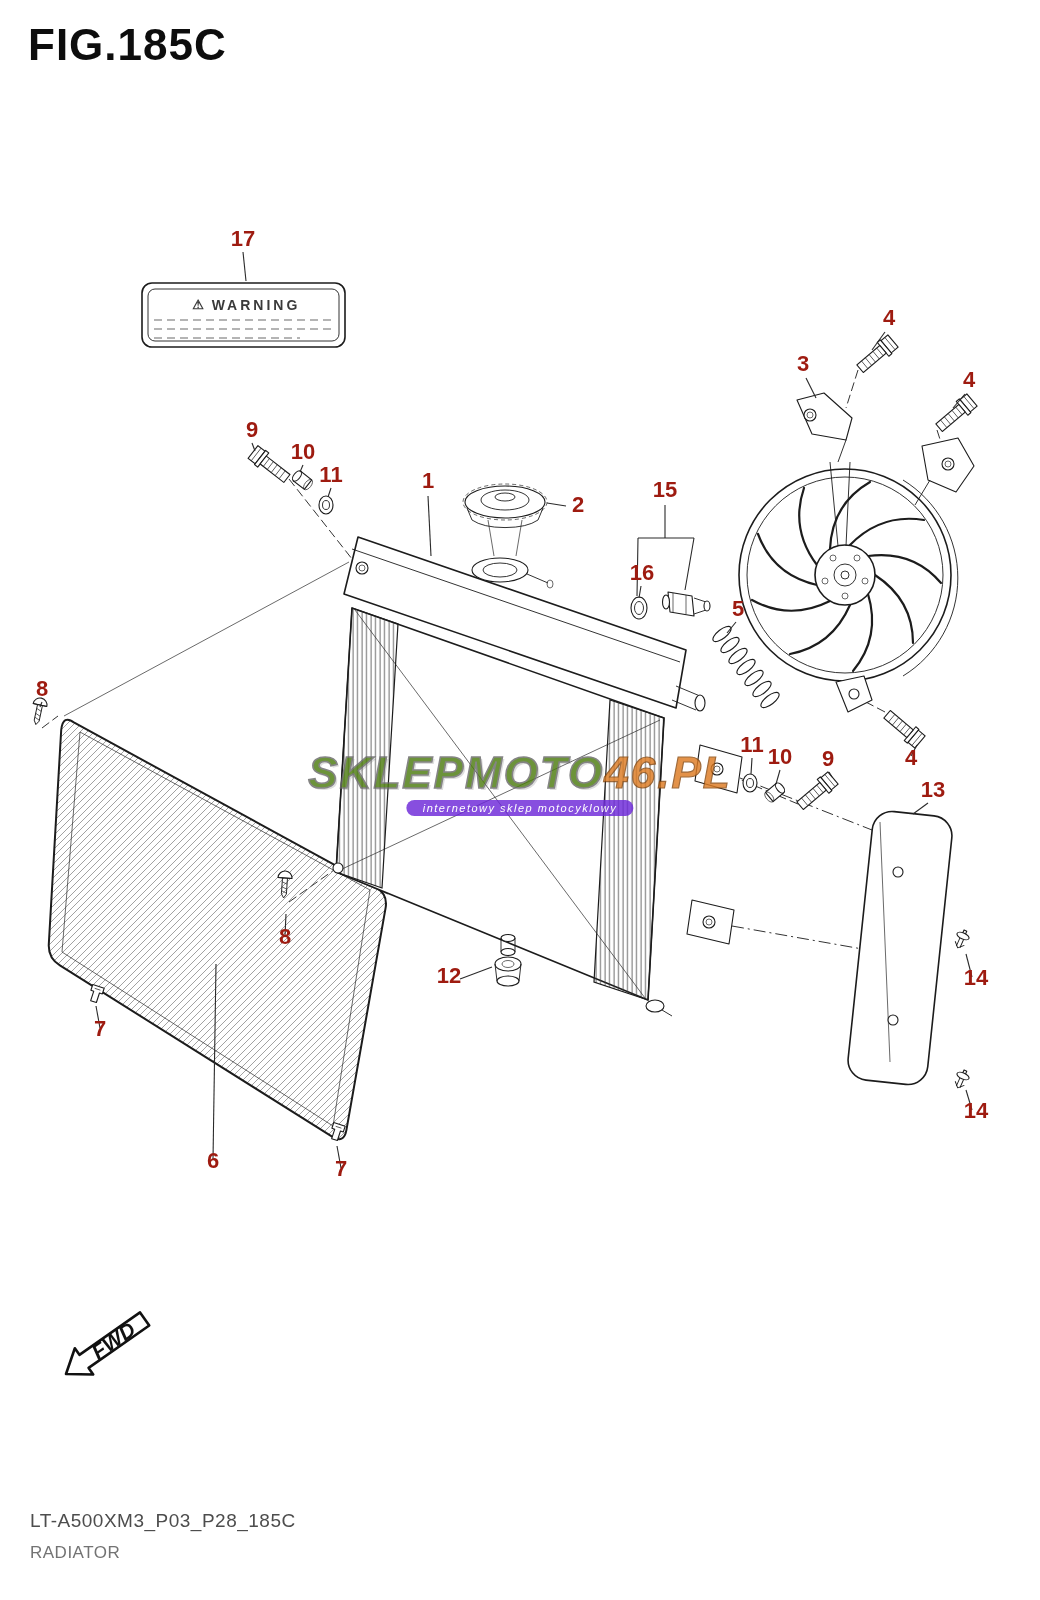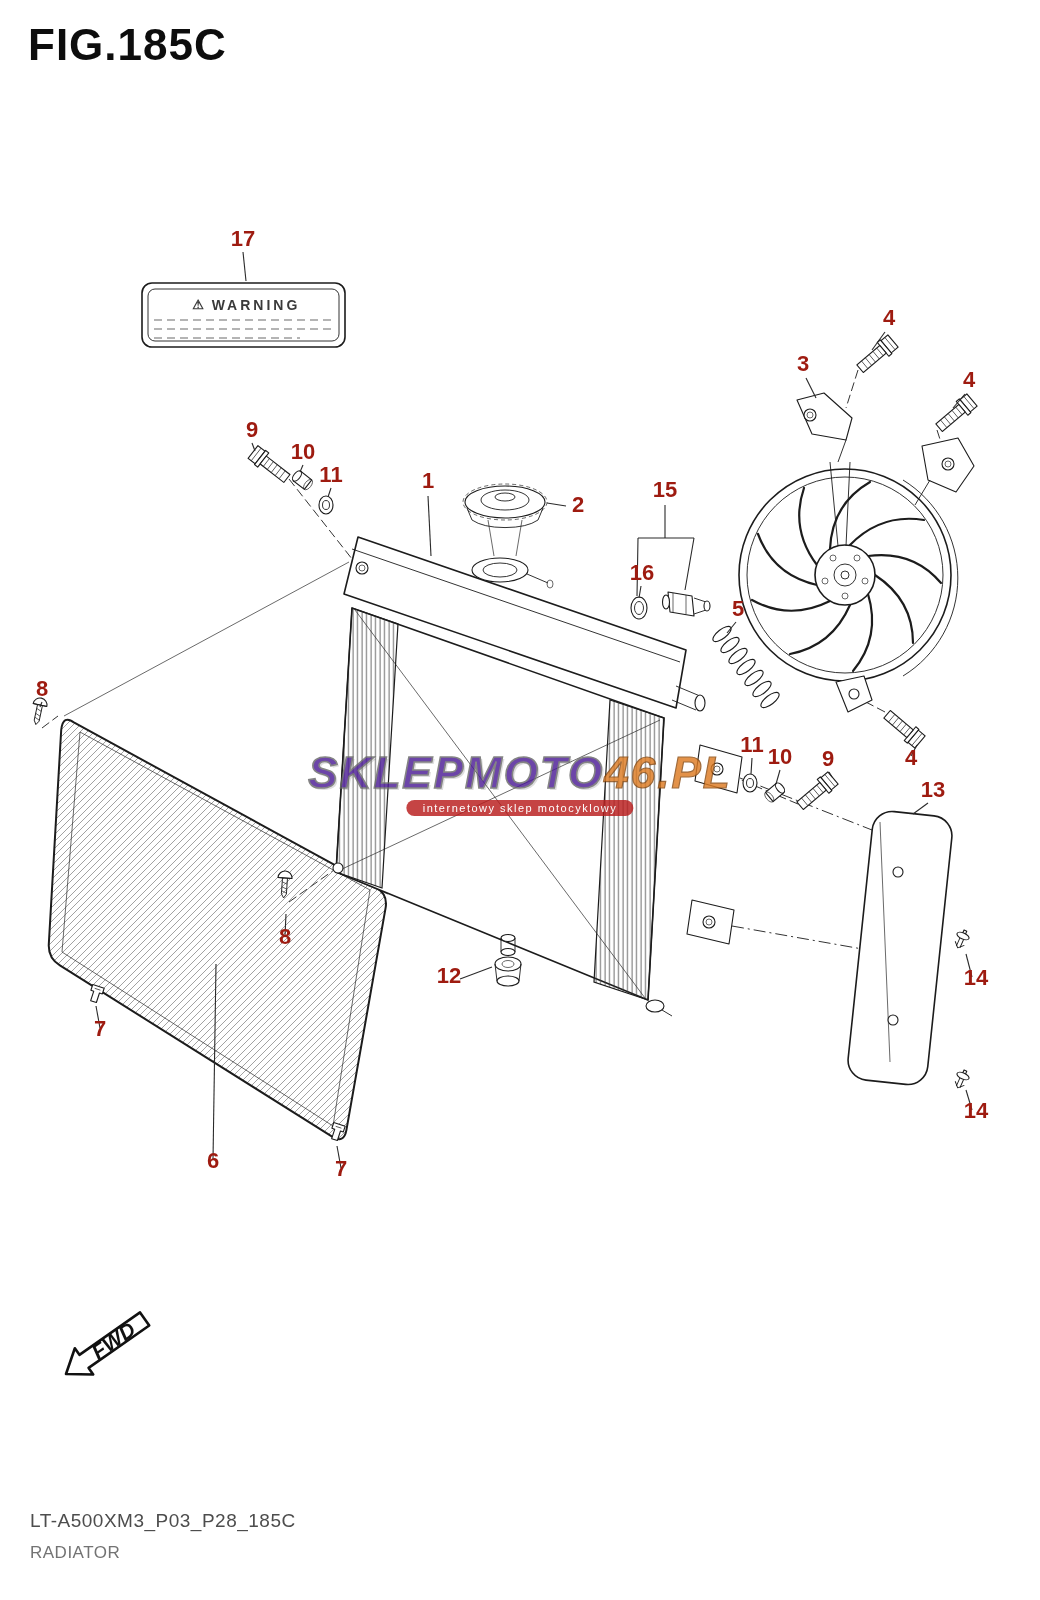--- a/index.html
+++ b/index.html
@@ -17,24 +17,24 @@
   .dashdot{stroke:#1c1c1c;stroke-width:.9;fill:none;stroke-dasharray:12 4 2 4;}
   .ld{stroke:#2a2a2a;stroke-width:1.1;fill:none;}
   .plabel{font-family:"Liberation Sans",sans-serif;font-size:22px;font-weight:700;
         fill:#9e1b10;text-anchor:middle;}
   .wlabel{font-family:"Liberation Sans",sans-serif;font-weight:700;fill:#3a3a3a;text-anchor:middle;}
   .fwdtxt{font-family:"Liberation Sans",sans-serif;font-size:21px;font-weight:800;
         font-style:italic;fill:#111;text-anchor:middle;}
   .watermark{position:absolute;left:520px;top:748px;transform:translateX(-50%);
         text-align:center;opacity:.82;pointer-events:none;z-index:5;white-space:nowrap;}
   .wm-line{font-size:44px;font-style:italic;font-weight:800;letter-spacing:2px;}
-  .wm-main{color:#4c1d95;-webkit-text-stroke:1.6px #6a6a6a;text-shadow:2px 2px 0 rgba(90,90,90,.25);}
+  .wm-main{color:#4d7c0f;-webkit-text-stroke:1.6px #6a6a6a;text-shadow:2px 2px 0 rgba(90,90,90,.25);}
   .wm-accent{color:#dd7b22;margin-top:17px;-webkit-text-stroke:1.2px #8a4a10;}
-  .wm-tagline{display:inline-block;margin-top:-6px;background:#b91c1c;color:#fff;
-        font-size:11px;letter-spacing:1.5px;padding:2px 16px;border-radius:9px;}
+  .wm-tagline{display:inline-block;margin-top:-6px;background:#6d28d9;color:#fff;
+        font-size:11px;font-style:italic;letter-spacing:1.5px;padding:2px 16px;border-radius:9px;}
   .footer-code{position:absolute;left:30px;top:1510px;font-size:19px;color:#4d4d4d;letter-spacing:.5px;}
   .footer-name{position:absolute;left:30px;top:1543px;font-size:17px;color:#737373;letter-spacing:.5px;}
 </style>
 </head>
 <body>
 
 <div class="page">
 
   <div class="fig-title">FIG.185C</div>
 

